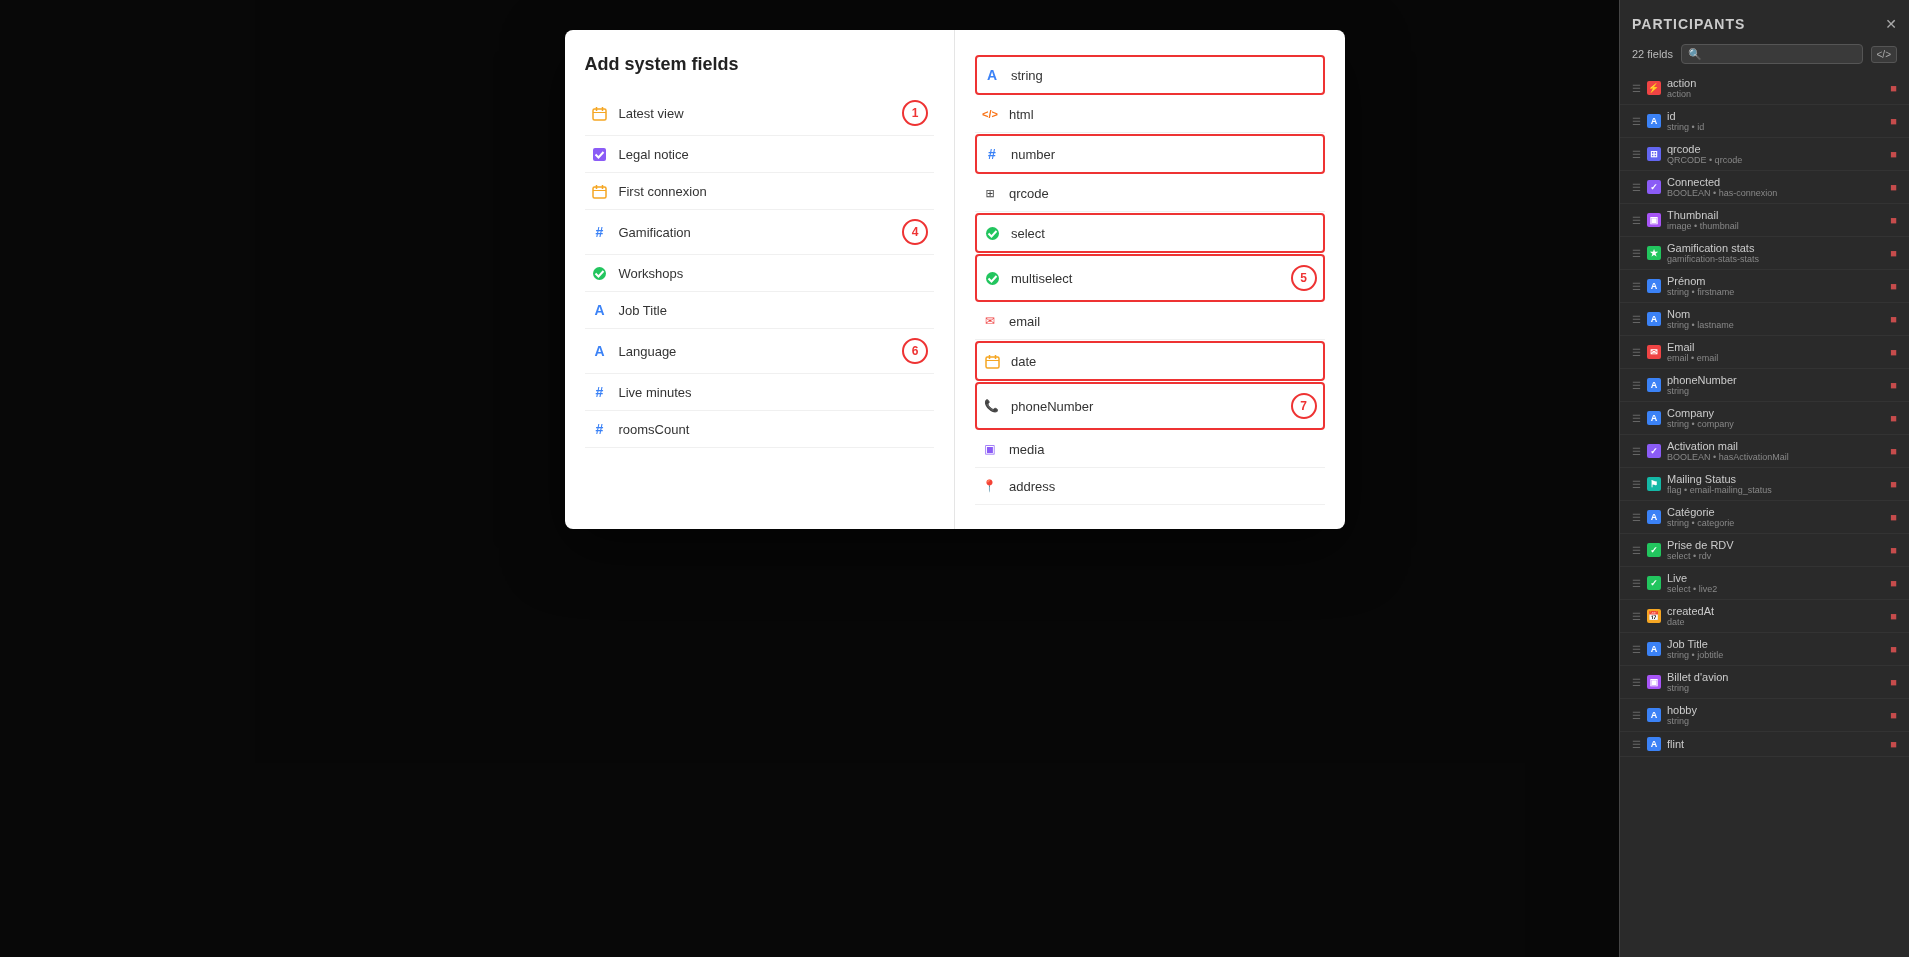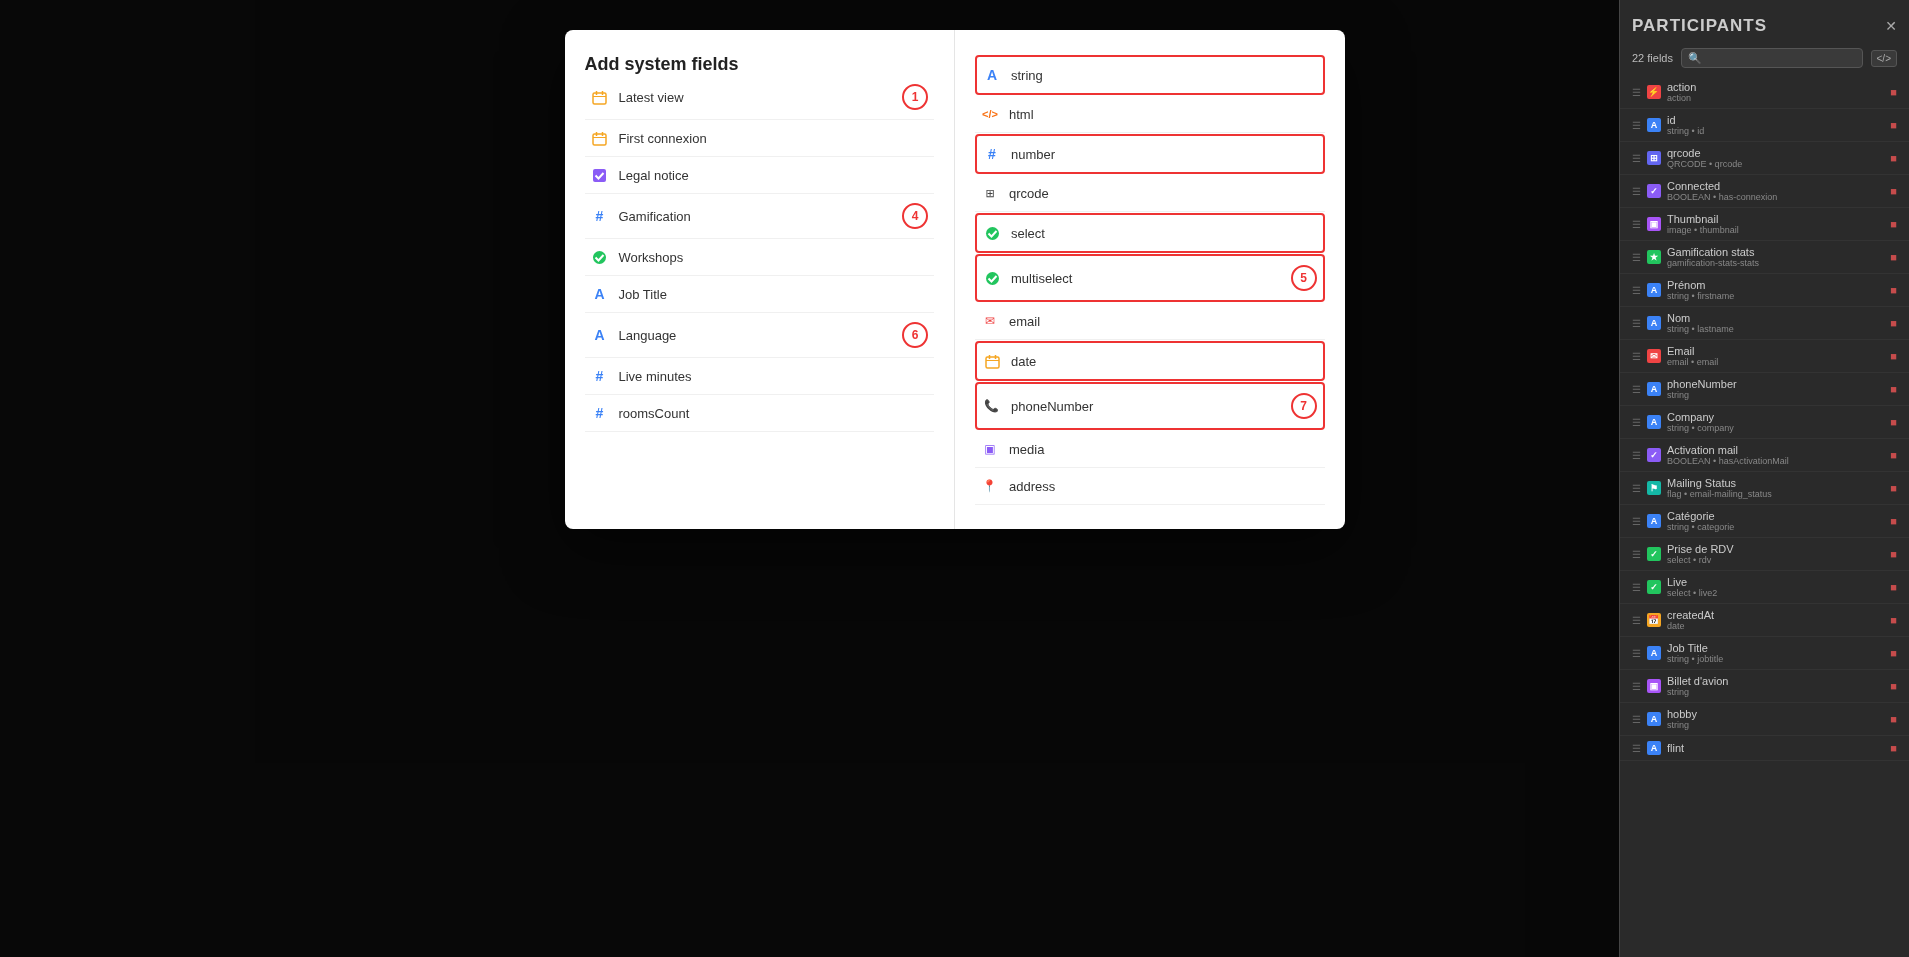--- a/index.html
+++ b/index.html
@@ -34,21 +34,21 @@
 
     .participants-header {
       display: flex;
       align-items: center;
       justify-content: space-between;
       padding: 4px 12px 8px;
     }
 
     .participants-title {
       color: #ccc;
-      font-size: 17px;
+      font-size: 14px;
       font-weight: 700;
       letter-spacing: 1px;
       text-transform: uppercase;
     }
 
     .participants-close {
       color: #aaa;
       font-size: 14px;
       cursor: pointer;
     }
@@ -166,21 +166,21 @@
       flex: 1;
       padding: 24px 20px;
       border-right: 1px solid #e5e5e5;
       overflow-y: auto;
     }
 
     .col-title {
       font-size: 18px;
       font-weight: 600;
       color: #222;
-      margin-bottom: 0;
+      margin-bottom: 16px;
     }
 
     .system-field-item {
       display: flex;
       align-items: center;
       gap: 10px;
       padding: 9px 6px;
       border-bottom: 1px solid #f0f0f0;
       cursor: pointer;
     }
@@ -488,39 +488,39 @@
                   <rect x="1" y="3" width="13" height="11" rx="1.5" fill="none" stroke="#f5a623" stroke-width="1.5"></rect>
                   <line x1="4.5" y1="1" x2="4.5" y2="5" stroke="#f5a623" stroke-width="1.5"></line>
                   <line x1="10.5" y1="1" x2="10.5" y2="5" stroke="#f5a623" stroke-width="1.5"></line>
                   <line x1="1" y1="6.5" x2="14" y2="6.5" stroke="#f5a623" stroke-width="1"></line>
                 </svg>
     </span>
     <span class="sys-label">Latest view</span>
     <div class="num-badge">1</div>
   </div>
             <div class="system-field-item">
+    <span class="sys-icon">
+      <svg width="15" height="15" viewBox="0 0 15 15">
+                  <rect x="1" y="1" width="13" height="13" rx="2" fill="#8b5cf6"></rect>
+                  <polyline points="3.5,7.5 6.5,10.5 11.5,5" stroke="white" stroke-width="2" fill="none"></polyline>
+                </svg>
+    </span>
+    <span class="sys-label">Legal notice</span>
+
+  </div>
+            <div class="system-field-item">
     <span class="sys-icon" style="color:#f5a623;">
       <svg width="15" height="15" viewBox="0 0 15 15">
                   <rect x="1" y="3" width="13" height="11" rx="1.5" fill="none" stroke="#f5a623" stroke-width="1.5"></rect>
                   <line x1="4.5" y1="1" x2="4.5" y2="5" stroke="#f5a623" stroke-width="1.5"></line>
                   <line x1="10.5" y1="1" x2="10.5" y2="5" stroke="#f5a623" stroke-width="1.5"></line>
                   <line x1="1" y1="6.5" x2="14" y2="6.5" stroke="#f5a623" stroke-width="1"></line>
                 </svg>
     </span>
     <span class="sys-label">First connexion</span>
-
-  </div>
-            <div class="system-field-item">
-    <span class="sys-icon">
-      <svg width="15" height="15" viewBox="0 0 15 15">
-                  <rect x="1" y="1" width="13" height="13" rx="2" fill="#8b5cf6"></rect>
-                  <polyline points="3.5,7.5 6.5,10.5 11.5,5" stroke="white" stroke-width="2" fill="none"></polyline>
-                </svg>
-    </span>
-    <span class="sys-label">Legal notice</span>
 
   </div>
             <div class="system-field-item">
     <span class="sys-icon icon-hash-blue" style="font-weight:700;font-size:14px;">#</span>
     <span class="sys-label">Gamification</span>
     <div class="num-badge">4</div>
   </div>
             <div class="system-field-item">
     <span class="sys-icon">
       <svg width="15" height="15" viewBox="0 0 15 15">

